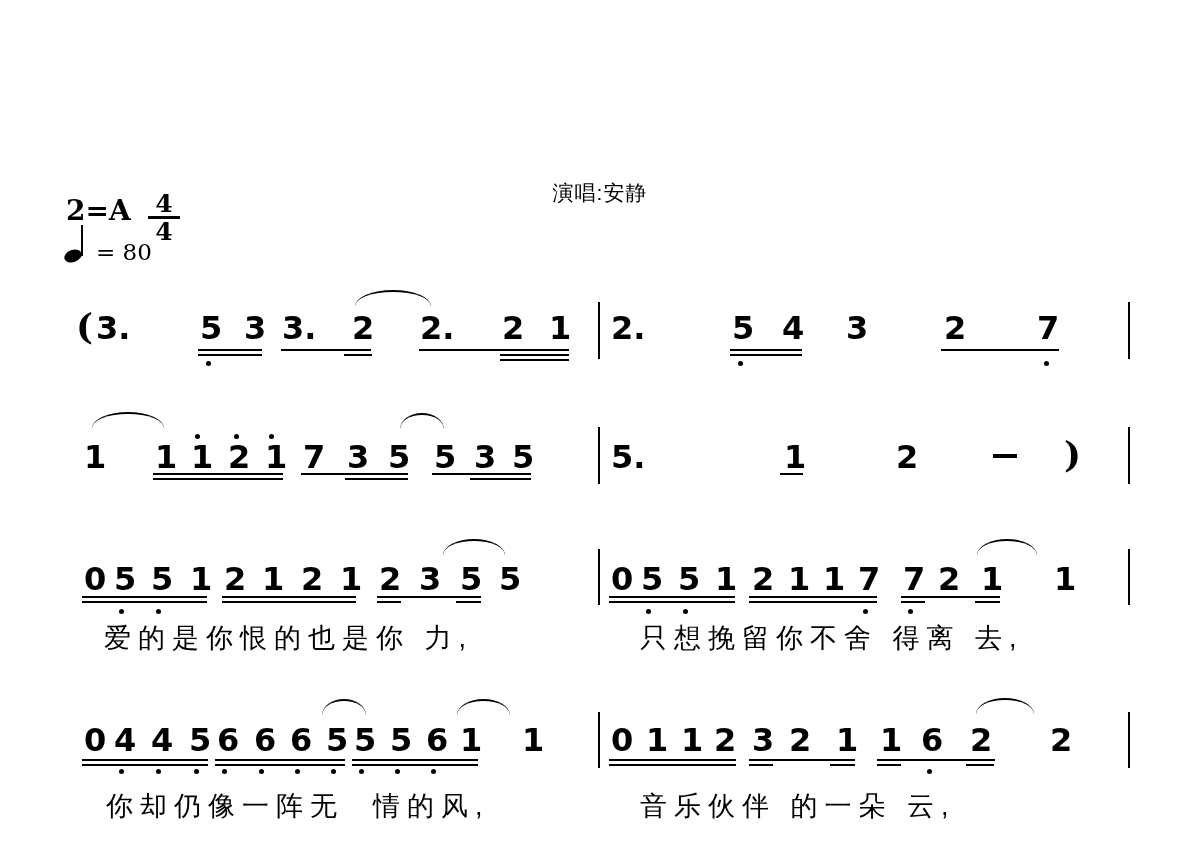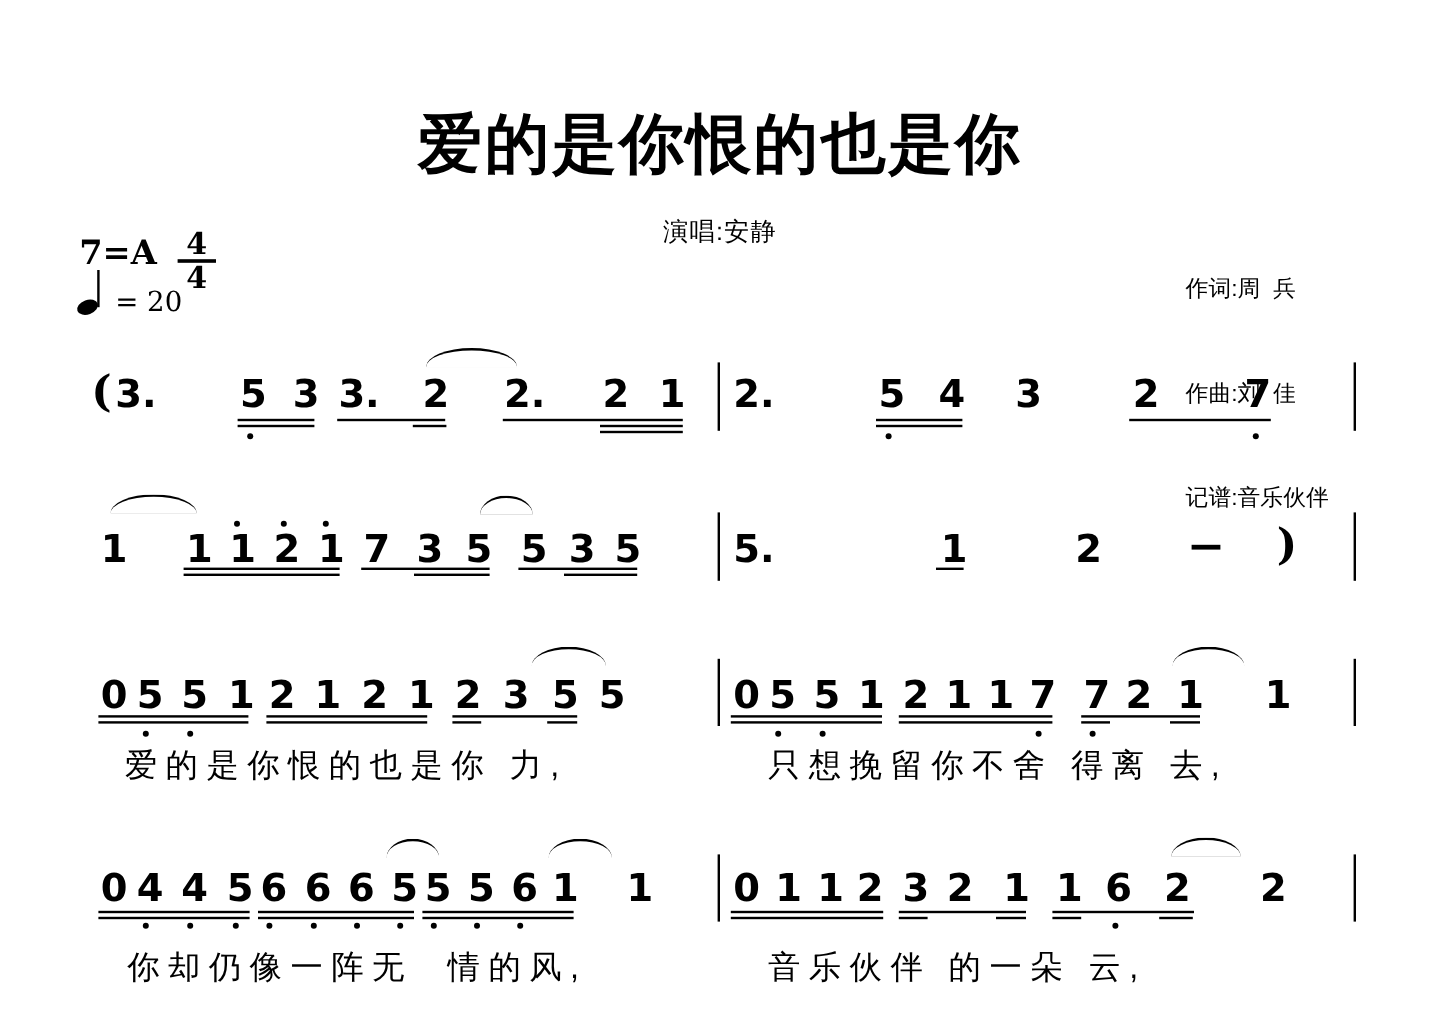--- a/index.html
+++ b/index.html
@@ -23,40 +23,34 @@
   .odot{position:absolute;width:5px;height:5px;border-radius:50%;background:#000;}
   .slur{position:absolute;height:14px;border-top:2.5px solid #000;
         border-radius:50% 50% 0 0 / 100% 100% 0 0;}
   .barline{position:absolute;width:2px;background:#000;}
   .lyric{position:absolute;font-size:27px;letter-spacing:7px;white-space:pre;line-height:1.1;}
 </style>
 </head>
 <body>
 
 <div class="page">
-  <div class="title">爱的是你恨的也是你</div>
   <div class="singer">演唱:安静</div>
 
-  <div class="credits">
-    <div>作词:周  兵</div>
-    <div>作曲:刘  佳</div>
-    <div>记谱:音乐伙伴</div>
-  </div>
-
-  <div class="keysig">7=A</div>
+
+  <div class="keysig">2=A</div>
 
   <div class="timesig">
     <div>4</div>
     <div class="tsbar"></div>
     <div>4</div>
   </div>
 
   <div class="notehead"></div>
   <div class="notestem"></div>
-  <div class="tempo">= 20</div>
+  <div class="tempo">= 80</div>
 
   <div id="score-layer">
       <div class="note paren" style="left: 76px; top: 308px;">(</div>
       <div class="note" style="left: 96px; top: 312px;">3.</div>
       <div class="note" style="left: 200px; top: 312px;">5</div>
       <div class="note" style="left: 244px; top: 312px;">3</div>
       <div class="note" style="left: 282px; top: 312px;">3.</div>
       <div class="note" style="left: 352px; top: 312px;">2</div>
       <div class="note" style="left: 420px; top: 312px;">2.</div>
       <div class="note" style="left: 502px; top: 312px;">2</div>

